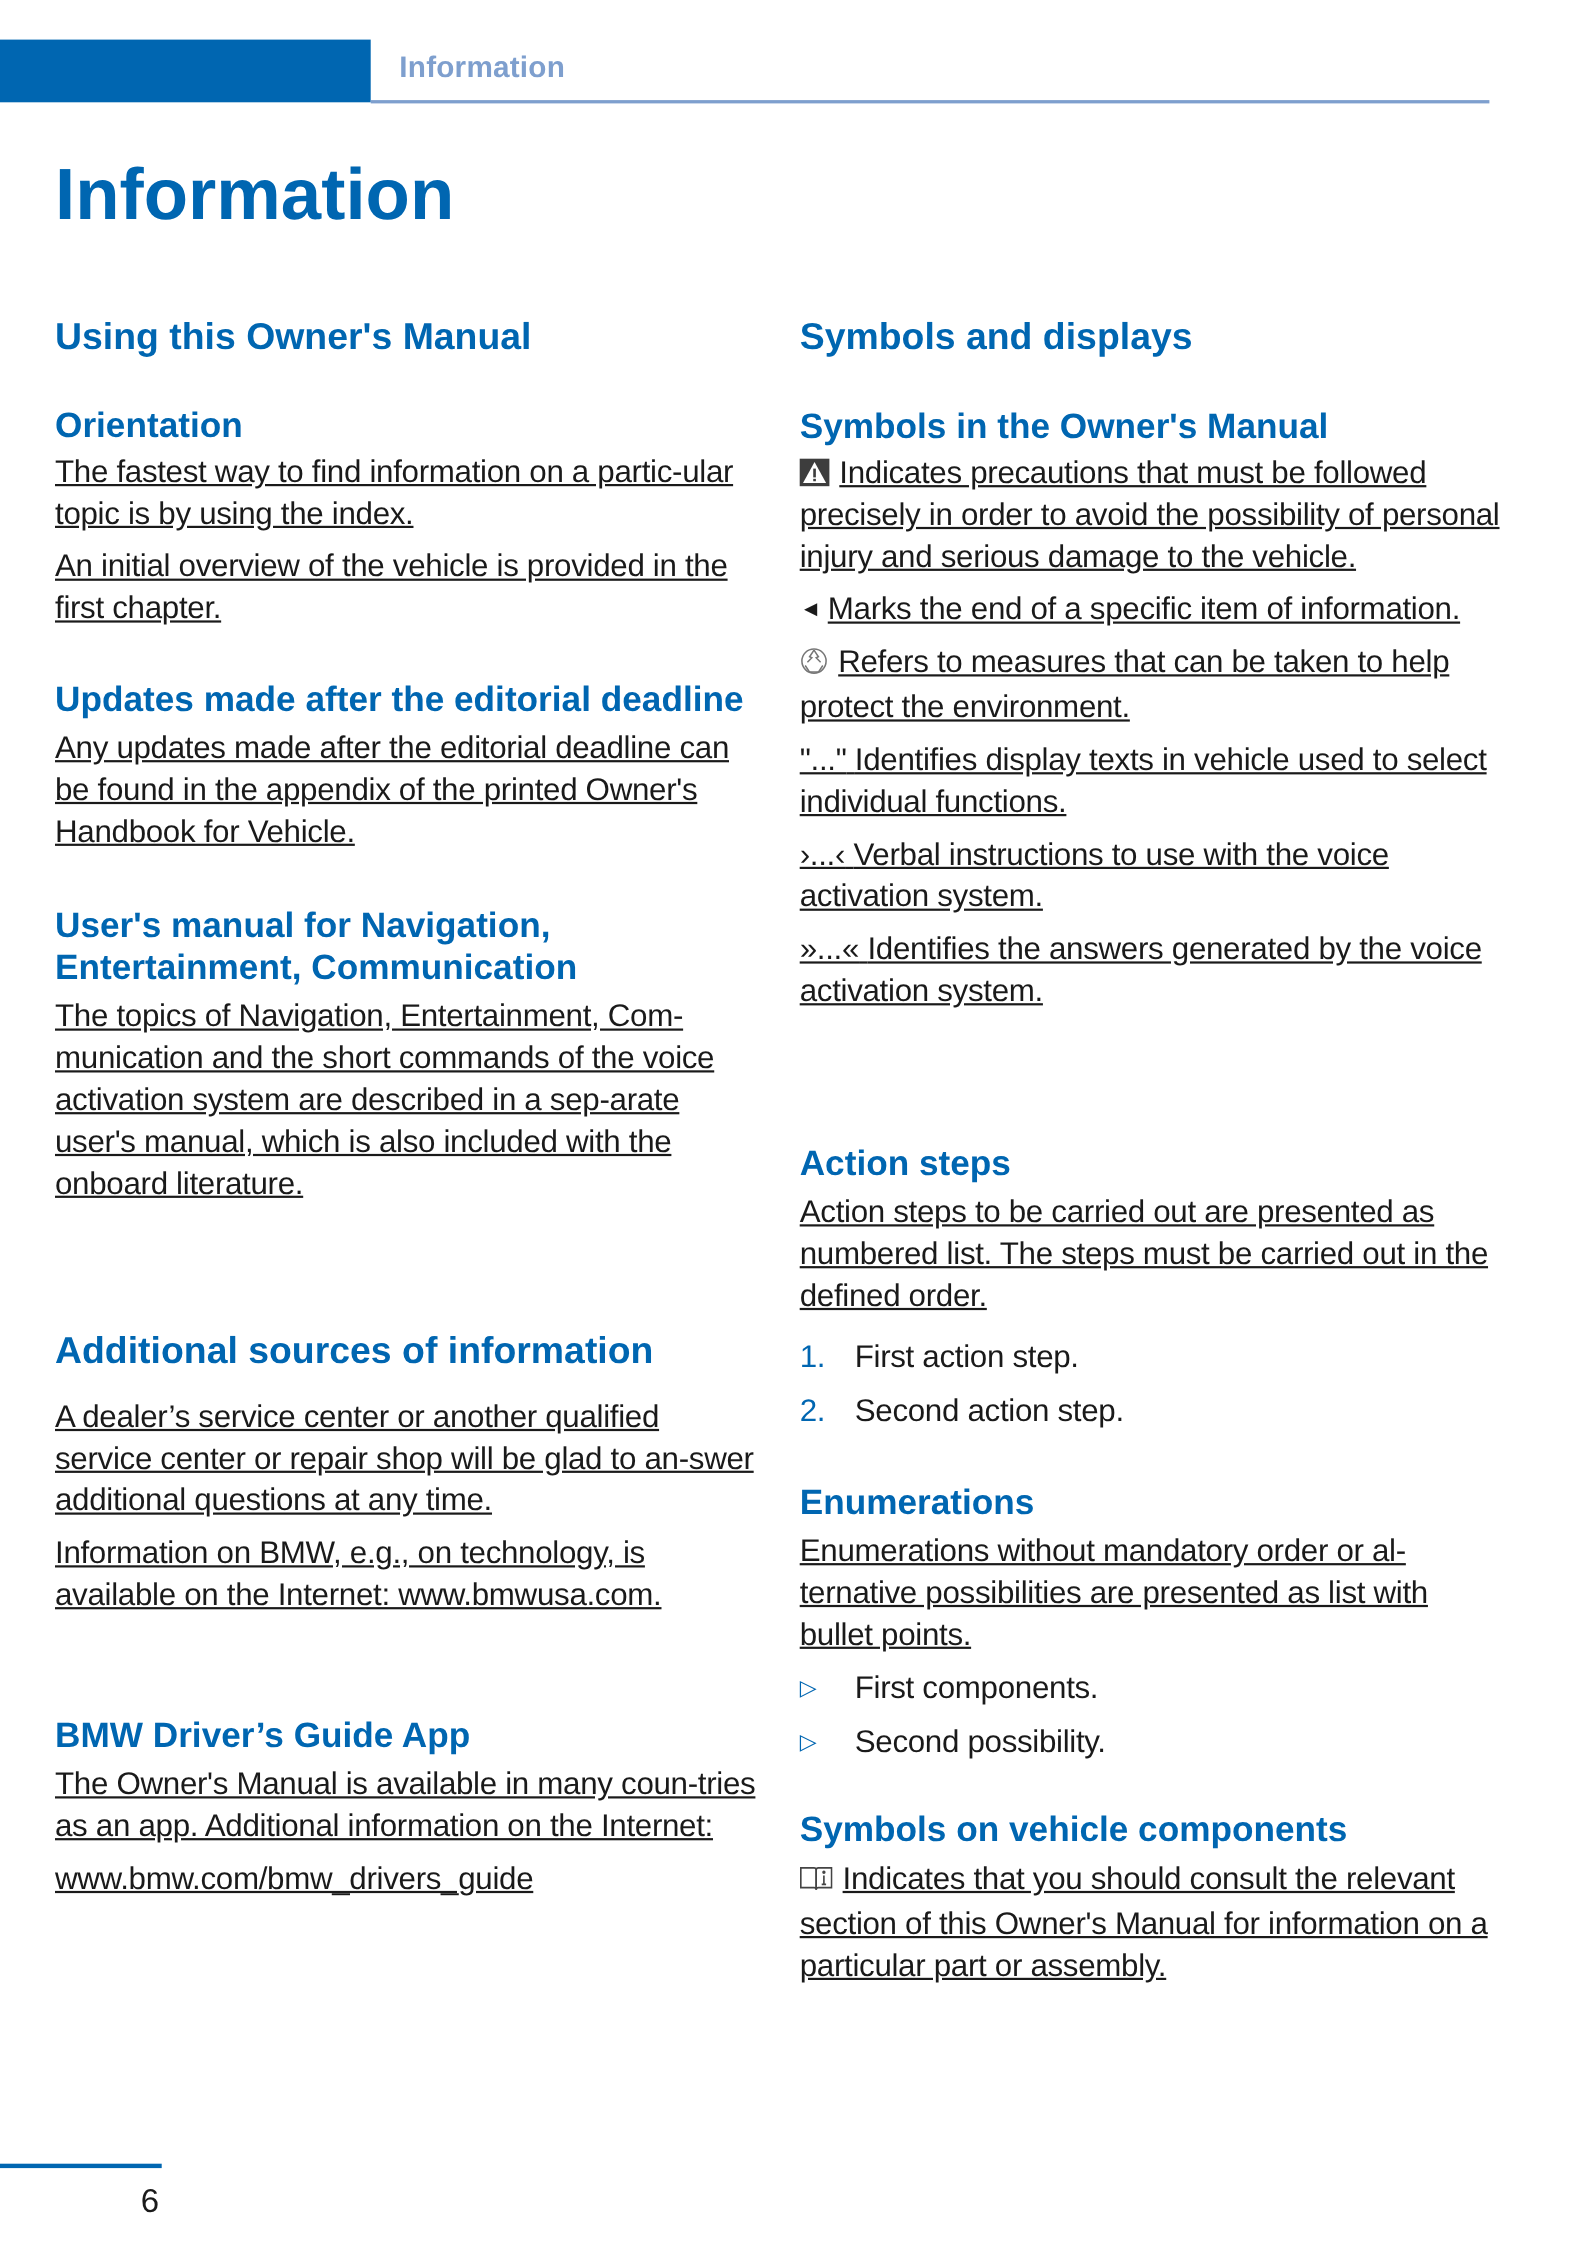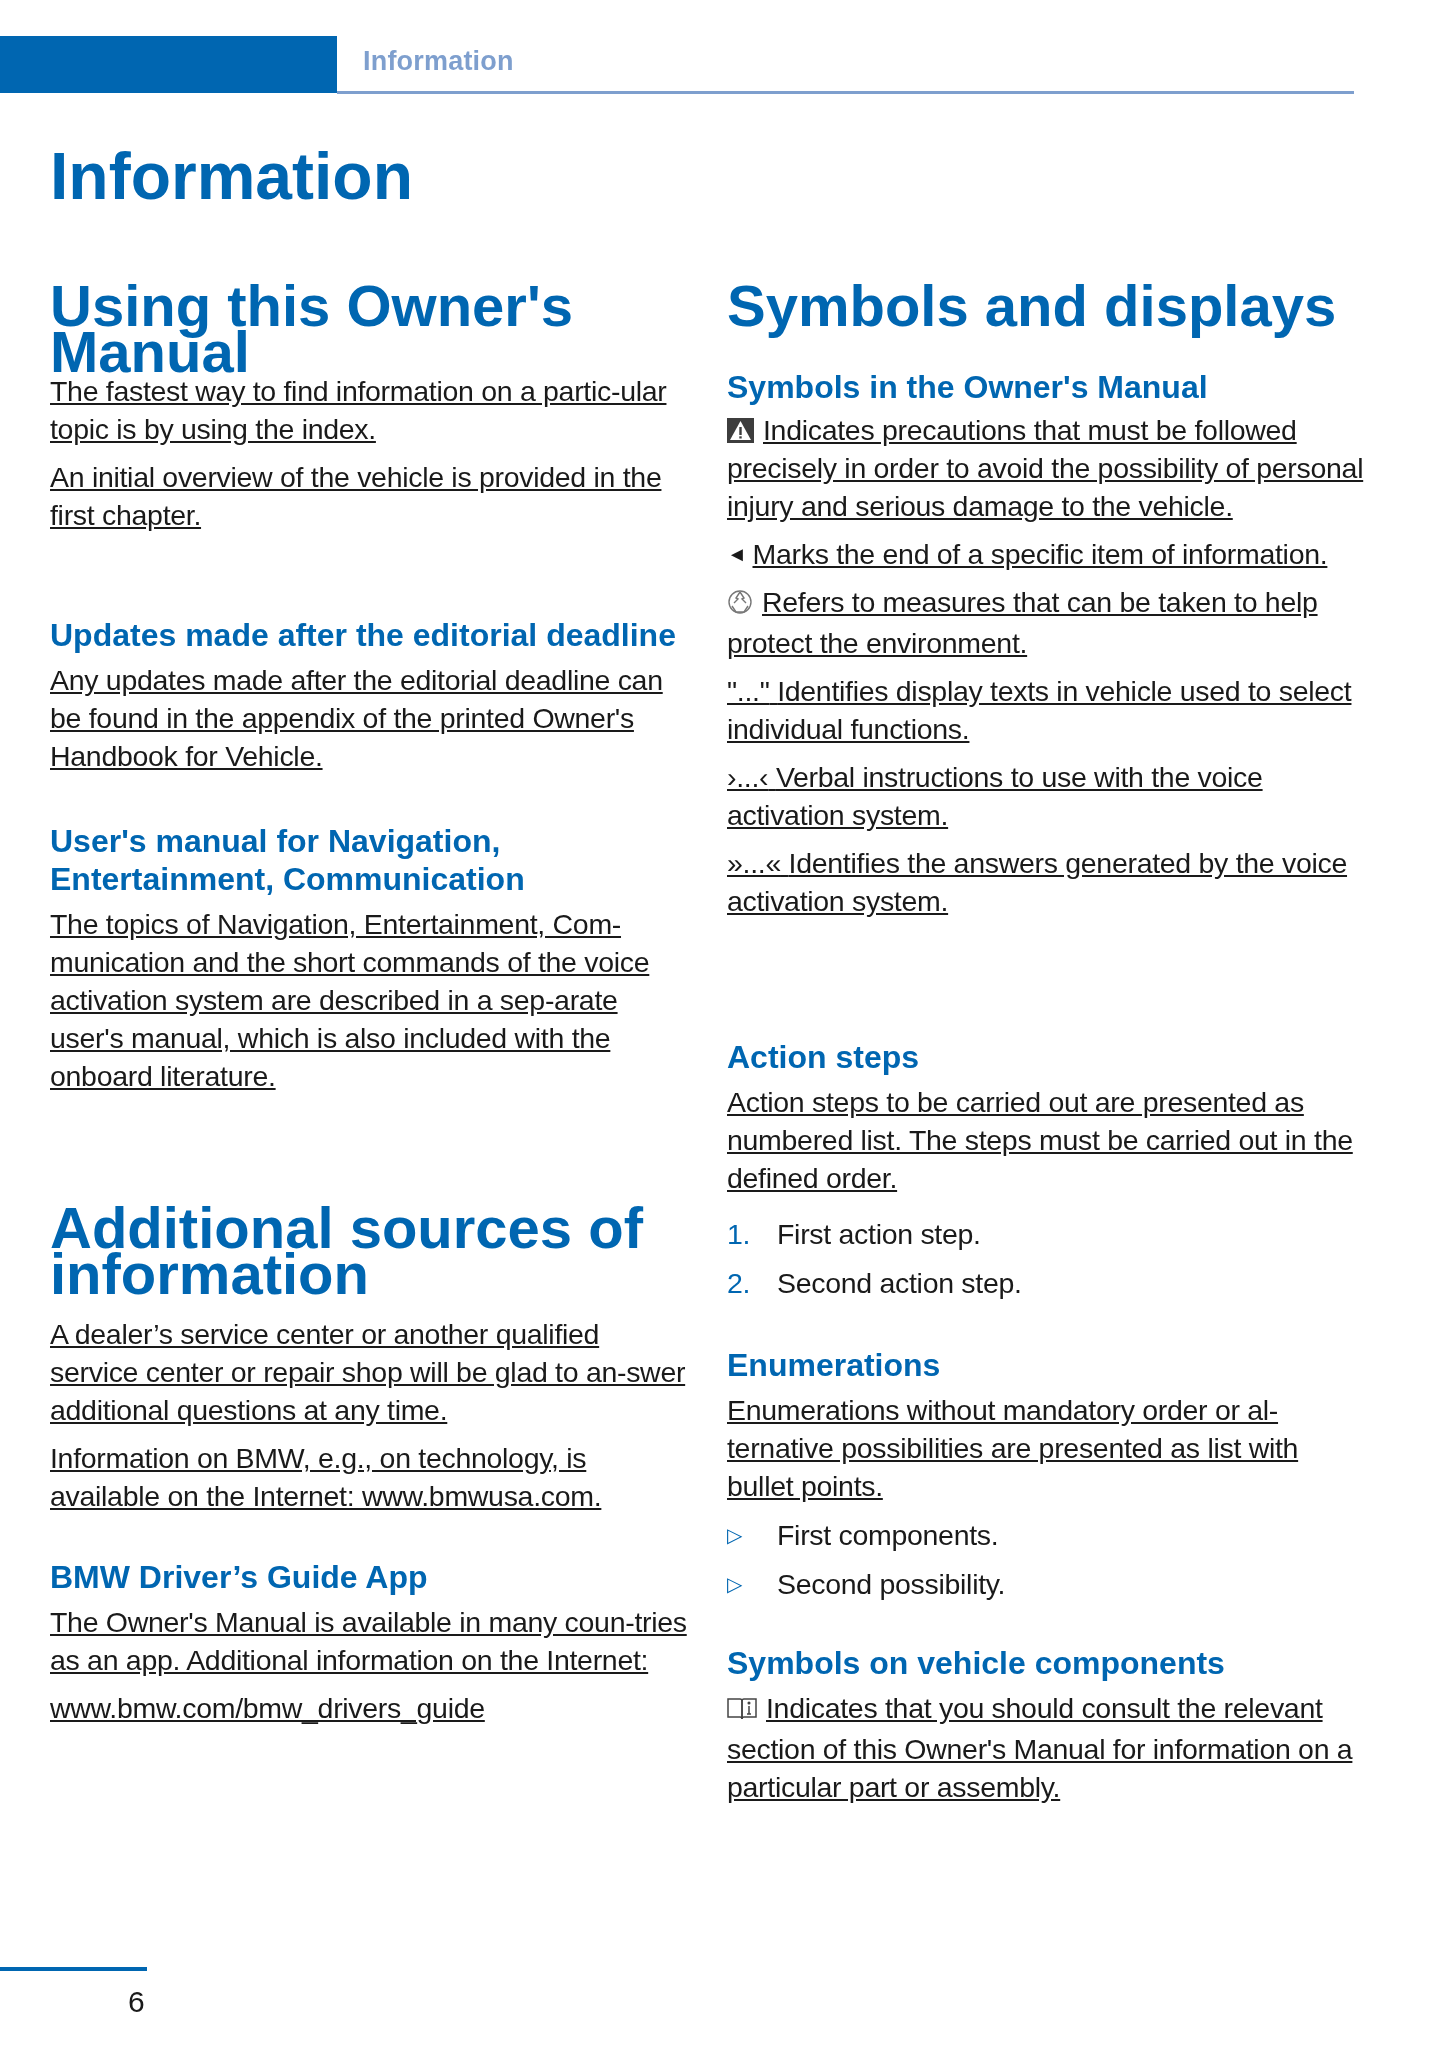--- a/index.html
+++ b/index.html
@@ -7,21 +7,21 @@
          font-family: "Liberation Sans", "DejaVu Sans", sans-serif; color: #1a1a1a; }
   .header-bar { position: absolute; left: 0; top: 36px; width: 337px; height: 57px; background: #0066b1; }
   .header-rule { position: absolute; left: 337px; top: 91px; width: 1017px; height: 3px; background: #7e9fce; }
   .header-label { position: absolute; left: 363px; top: 46px; font-size: 27px; font-weight: bold; color: #7e9fce; letter-spacing: 0.2px; }
   .page-title { position: absolute; left: 50px; top: 143px; margin: 0; font-size: 66px; font-weight: bold; color: #0066b1; line-height: 1; }
 
   .block { position: absolute; width: 640px; }
   .left { left: 50px; }
   .right { left: 727px; width: 640px; }
 
-  h2 { margin: 0; font-size: 58px; font-weight: bold; color: #0066b1; line-height: 46px; }
+  h2 { margin: 0; font-size: 34px; font-weight: bold; color: #0066b1; line-height: 46px; }
   h3 { margin: 0; font-size: 32px; font-weight: bold; color: #0066b1; line-height: 38px; }
   p { margin: 0; font-size: 28.5px; line-height: 38px; color: #1a1a1a; letter-spacing: -0.3px; text-decoration: underline; }
   p + p { margin-top: 10px; }
   h3 + p { margin-top: 7px; }
 
   .ico { display: inline-block; vertical-align: -3px; margin-right: 9px; }
   .warn { width: 27px; height: 25px; background: #3d3d3d; position: relative; }
   .warn svg { position: absolute; left: 2px; top: 2px; }
   .endmark { display: inline-block; font-size: 20px; margin-right: 6px; vertical-align: 3px; }
 
@@ -39,20 +39,21 @@
 <div class="header-rule"></div>
 <div class="header-label">Information</div>
 
 <h1 class="page-title">Information</h1>
 
 <div class="block left" style="top:283px;">
   <h2>Using this Owner's Manual</h2>
 </div>
 
 <div class="block left" style="top:367px;">
+  <h3>Orientation</h3>
   <p style="margin-top:5px;">The fastest way to find information on a partic-ular topic is by using the index.</p>
   <p>An initial overview of the vehicle is provided in the first chapter.</p>
 </div>
 
 <div class="block left" style="top:616px;">
   <h3>Updates made after the editorial deadline</h3>
   <p>Any updates made after the editorial deadline can be found in the appendix of the printed Owner's Handbook for Vehicle.</p>
 </div>
 
 <div class="block left" style="top:822px;">

